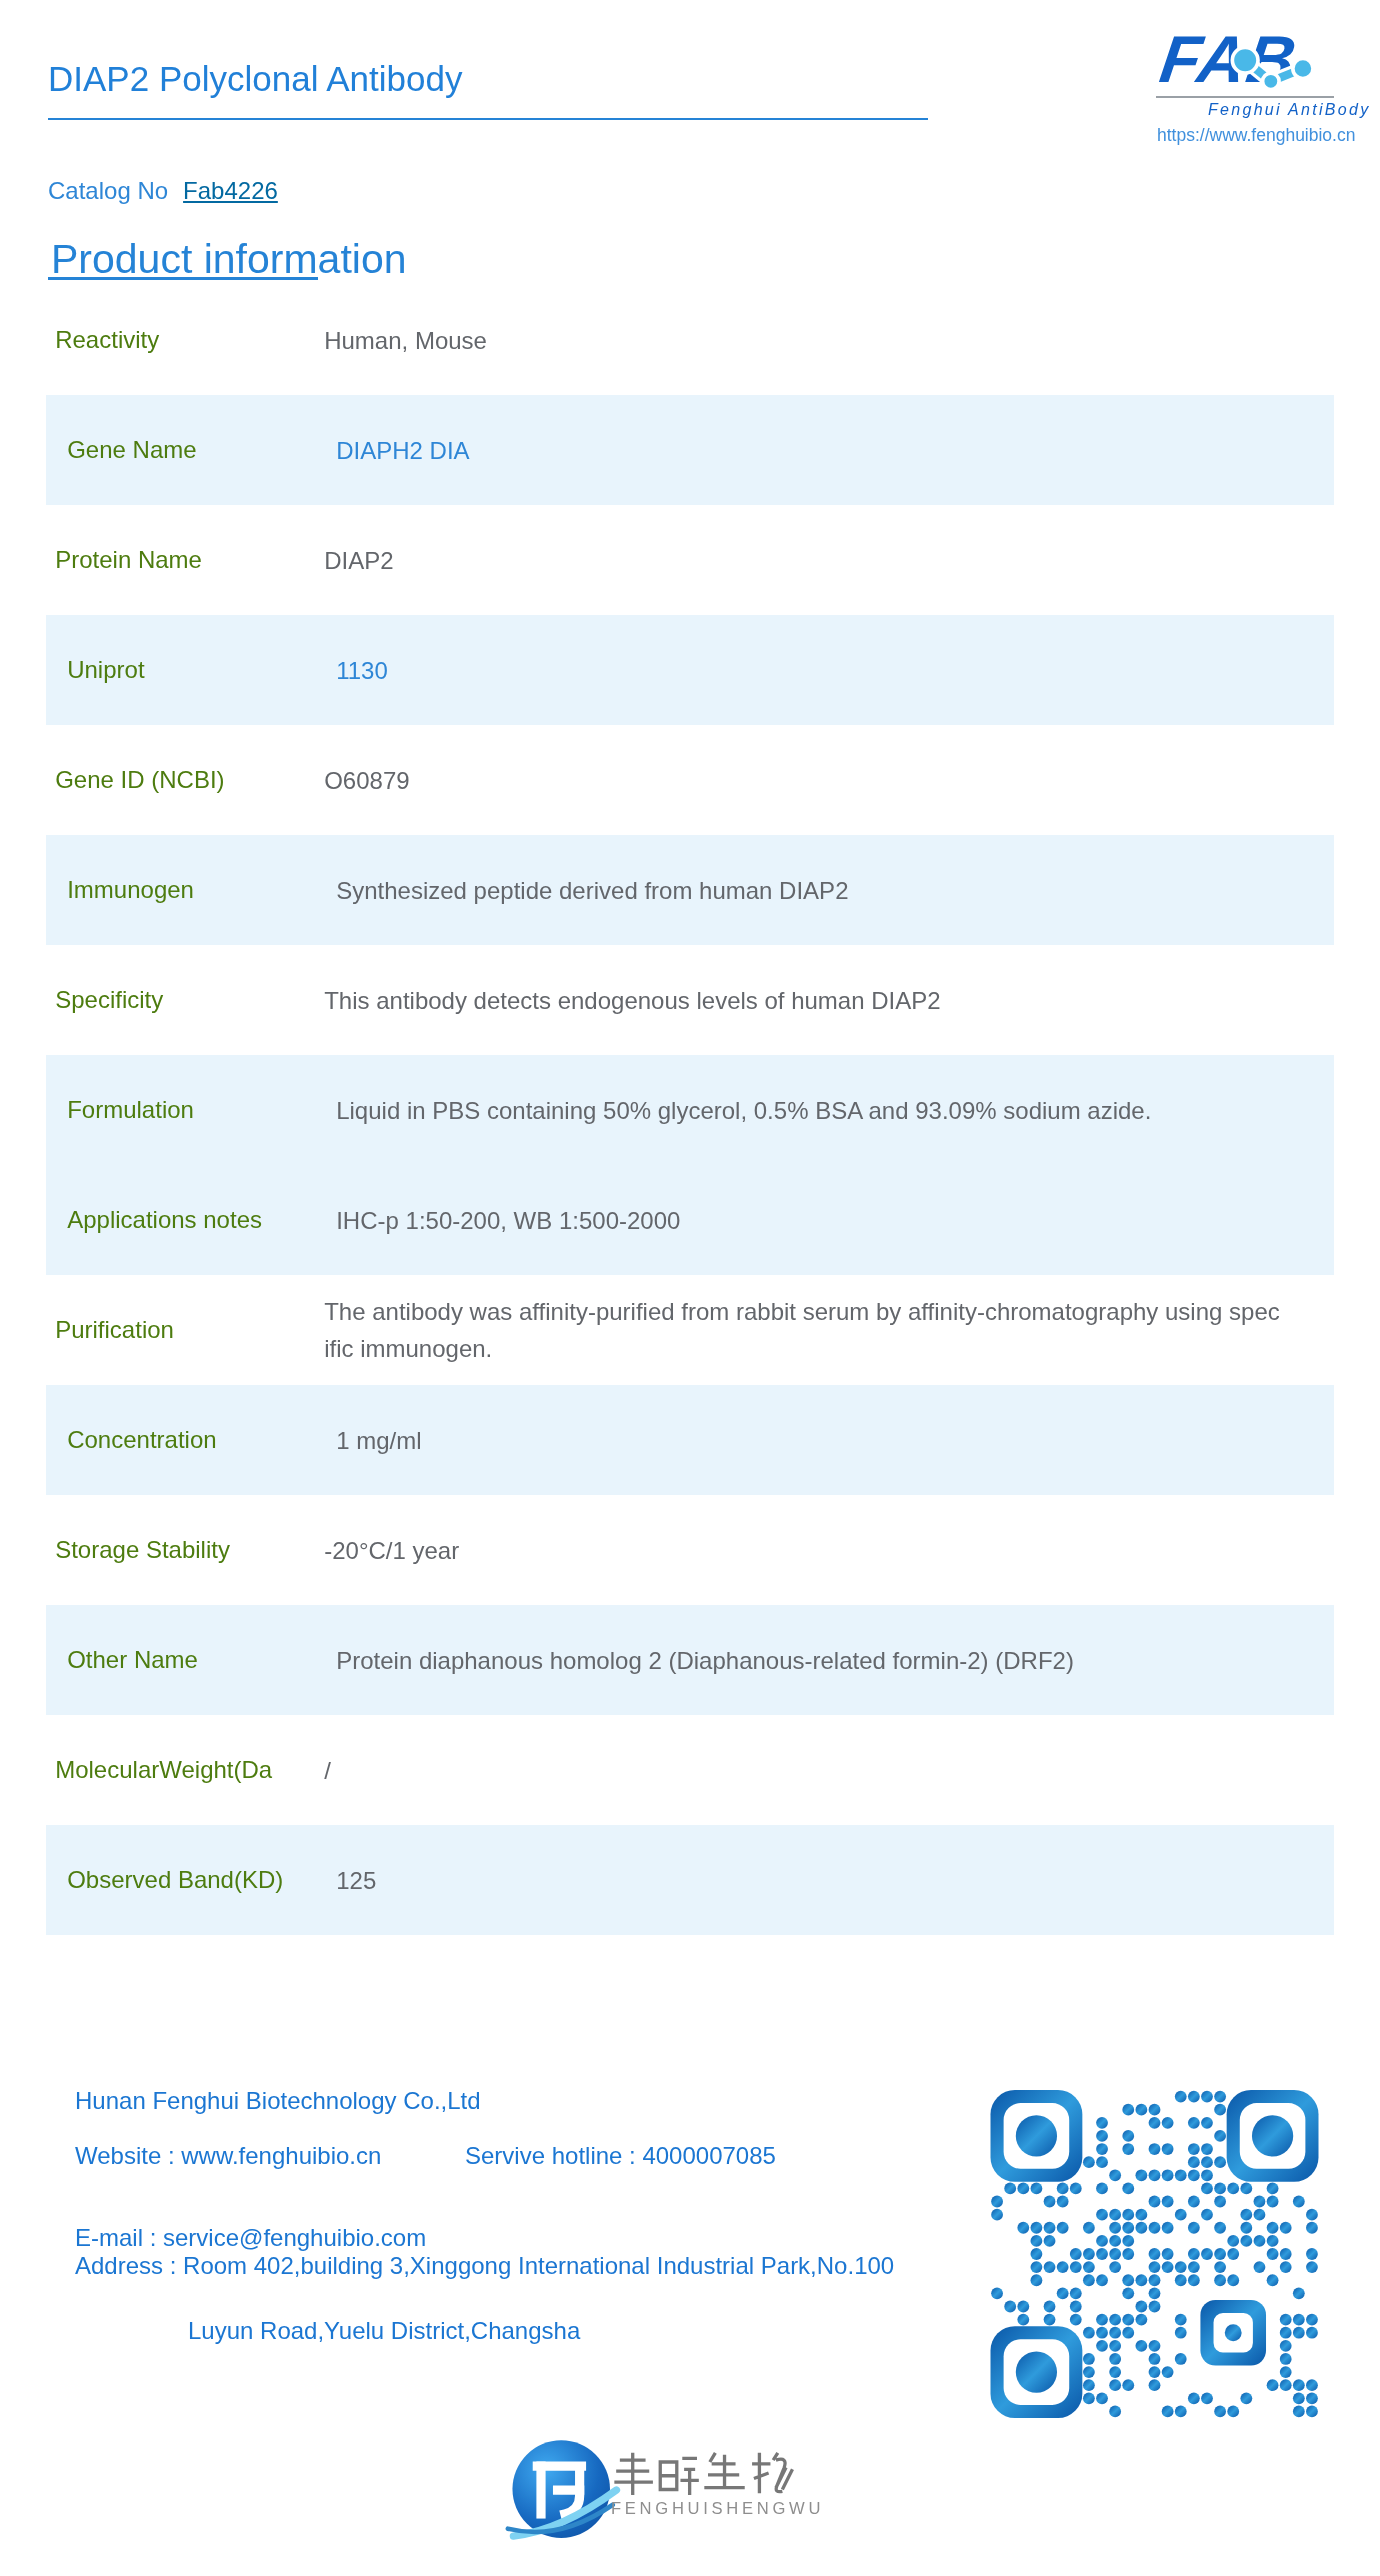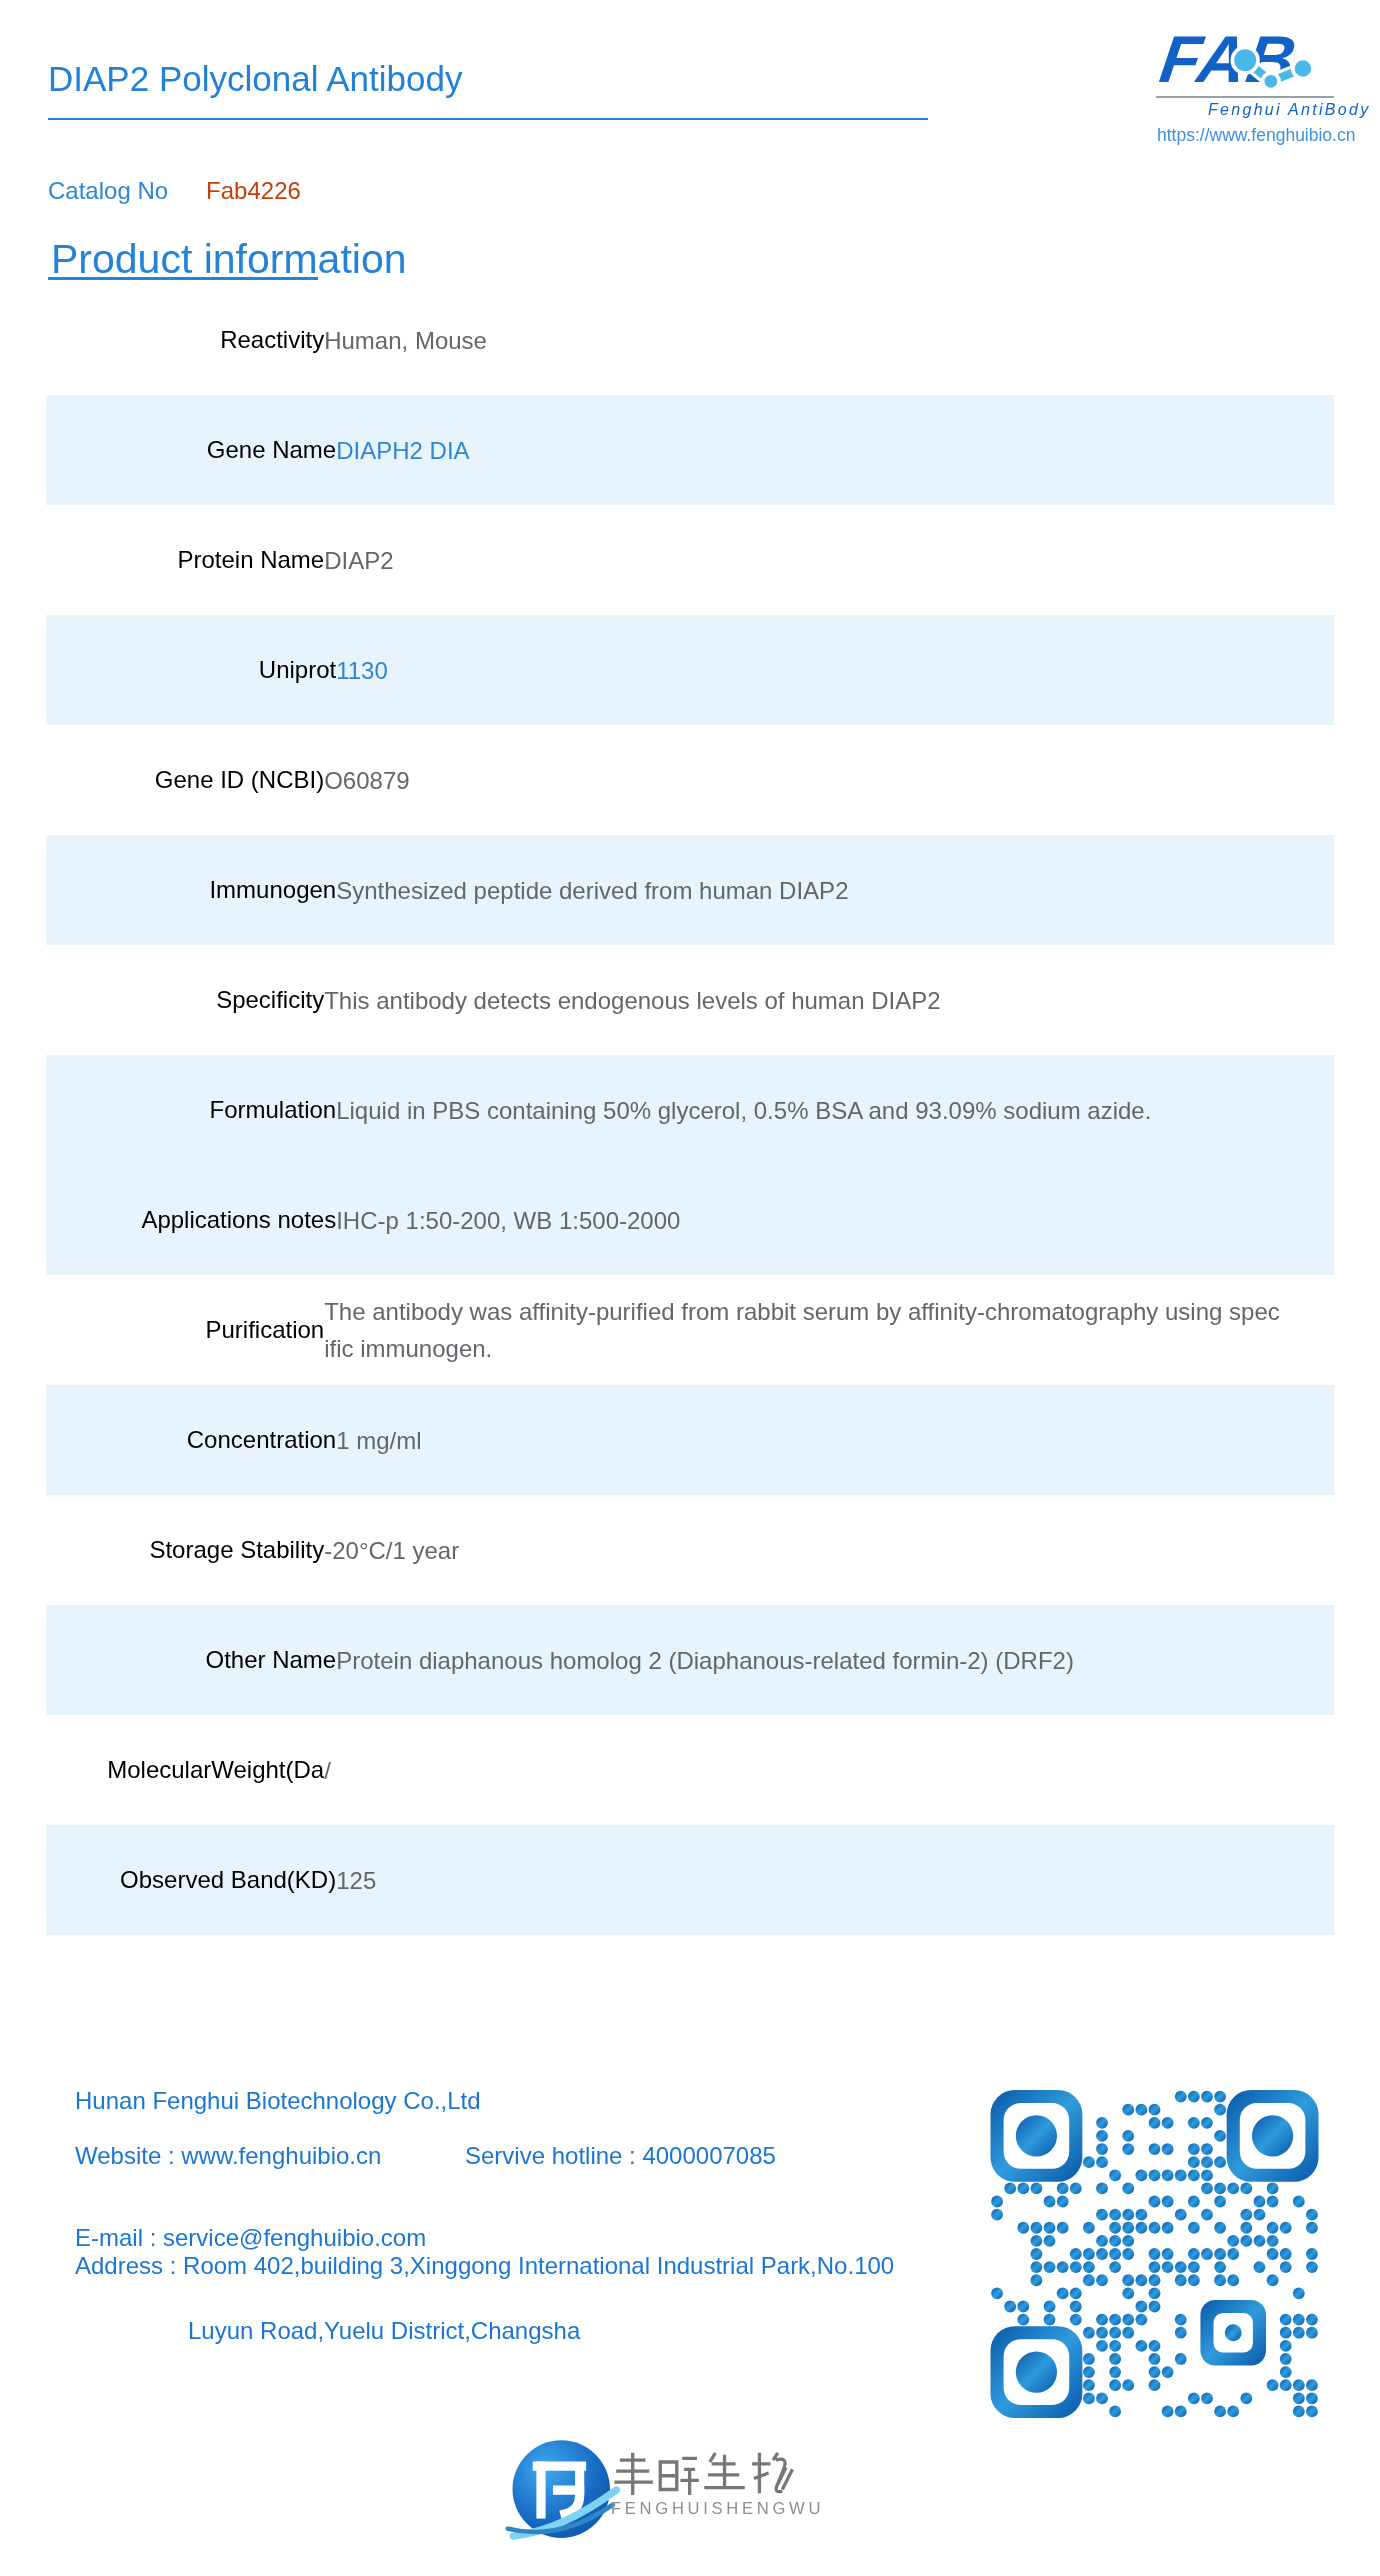--- a/index.html
+++ b/index.html
@@ -5,39 +5,39 @@
   html,body{margin:0;padding:0;background:#ffffff;}
   body{width:1380px;height:2576px;position:relative;overflow:hidden;
        font-family:"Liberation Sans","DejaVu Sans",sans-serif;}
   .abs{position:absolute;}
 
   
   .page-title{left:48px;top:59px;font-size:35px;font-weight:500;color:#2180d8;}
   .title-rule{left:48px;top:118px;width:880px;height:1.8px;background:#2583d6;}
   .catalog{left:48px;top:177px;font-size:24px;}
   .cat-label{color:#2e86d6;}
-  .cat-value{color:#c2410c;margin-left:38px;}
+  .cat-value{color:#0369a1;margin-left:15px;text-decoration:underline;}
 
   
   .wordmark{left:1161px;top:26px;font-size:66px;font-weight:700;font-style:italic;
             color:#1261c7;transform:skewX(-8deg);letter-spacing:0.9px;line-height:1;}
   .brand-rule{left:1156px;top:96px;width:178px;height:1.8px;background:#9aa0a6;}
   .brand-sub{left:1208px;top:101px;font-size:16px;font-weight:400;font-style:italic;
              color:#1261c7;letter-spacing:2.3px;}
   .brand-url{left:1157px;top:125px;font-size:17.5px;color:#4090dd;}
 
   
   .section-heading{left:51px;top:236px;font-size:41px;color:#2583d6;}
   .section-rule{left:48px;top:277px;width:270px;height:2.8px;background:#2583d6;}
 
   
   .info-table{left:46px;top:285px;width:1288px;}
   .trow{height:110px;display:flex;align-items:center;background:#ffffff;}
   .trow.shaded{background:#e8f4fc;padding-left:12px;}
-  .tlabel{width:269px;padding-left:9.2px;flex:0 0 269px;font-size:24px;color:#000000;text-align:right;}
+  .tlabel{width:269px;padding-left:9.2px;flex:0 0 269px;font-size:24px;color:#4d7c0f;}
   .tvalue{font-size:24px;color:#63666b;white-space:pre-line;line-height:37px;padding-right:28px;}
   .tvalue.blue{color:#2e86d6;}
 
   
   .f-line{font-size:24px;color:#1b76d2;}
   .f-company{left:75px;top:2087px;}
   .f-website{left:75px;top:2142px;}
   .f-hotline{left:465px;top:2142px;}
   .f-email{left:75px;top:2197px;margin-top:27px;}
   .f-addr1{left:75px;top:2252px;}

